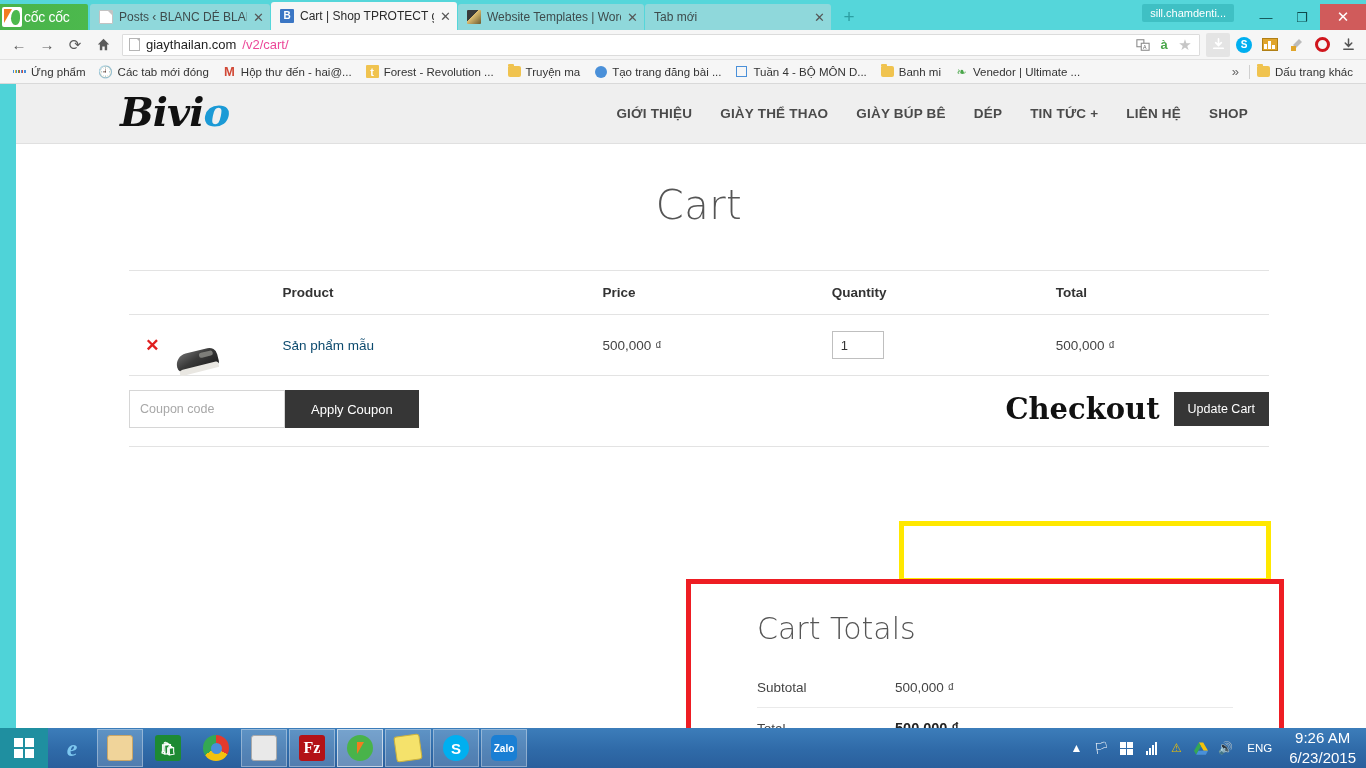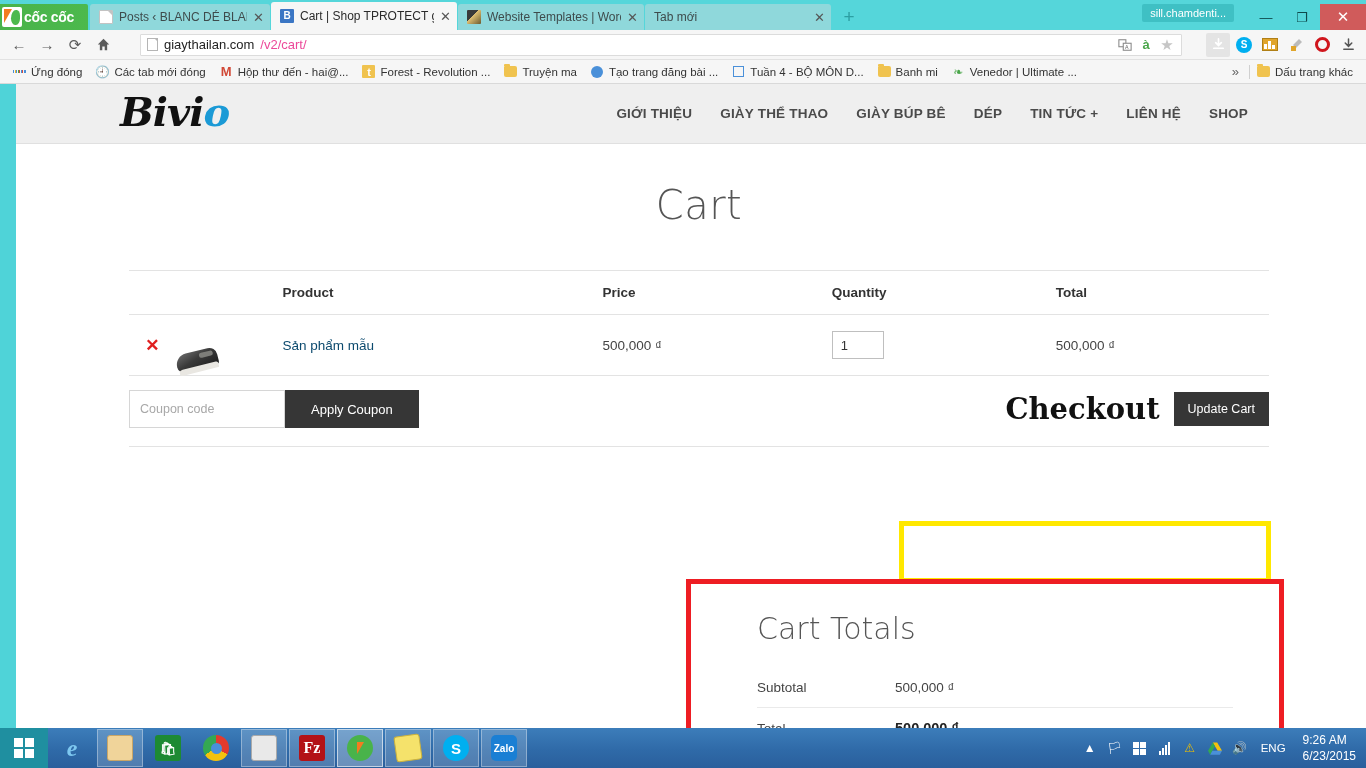--- a/index.html
+++ b/index.html
@@ -32,21 +32,21 @@
     content: ""; position: absolute; left: 2px; top: 2px;
     width: 0; height: 0;
     border-left: 8px solid #f47b20; border-bottom: 14px solid transparent;
   }
   .cc-leaf::after {
     content: ""; position: absolute; left: 9px; top: 3px;
     width: 9px; height: 15px; background: #4cb94d;
     border-radius: 60% 40% 50% 50%;
   }
   .cc-text {
-    color: #fff; font-size: 14px; font-weight: bold; letter-spacing: -0.3px;
+    color: #fff; font-size: 14px; font-weight: normal; letter-spacing: -0.3px;
     font-family: "Liberation Sans", sans-serif;
   }
 
   .tab {
     height: 26px; display: flex; align-items: center;
     padding: 0 6px 0 9px; gap: 6px;
     font-size: 12px; color: #4a4a4a;
     position: relative; margin-right: 1px;
     max-width: 190px; min-width: 120px;
     border-top-left-radius: 3px; border-top-right-radius: 3px;
@@ -90,21 +90,21 @@
     display: flex; align-items: center; padding: 0 6px; gap: 2px;
     border-bottom: 1px solid #e2e2e2;
   }
   .navicon {
     width: 26px; height: 26px; display: flex; align-items: center; justify-content: center;
     color: #5b5b5b; font-size: 15px;
   }
   .omnibox {
     flex: 1 1 auto; height: 22px; background: #fff; border: 1px solid #dcdcdc;
     display: flex; align-items: center; gap: 6px; padding: 0 6px;
-    margin: 0 22px; font-size: 13px; border-radius: 1px;
+    margin: 0 4px; font-size: 13px; border-radius: 1px;
   }
   .pagebadge {
     width: 11px; height: 13px; background: #fff; border: 1px solid #b5b5b5; position: relative;
   }
   .pagebadge::after { content:""; position:absolute; right:-1px; top:-1px;
     border-left: 4px solid transparent; border-top: 4px solid #b5b5b5; }
   .url-host { color: #222; }
   .url-path { color: #ec4899; }
   .omni-actions { margin-left: auto; display: flex; align-items: center; gap: 5px; }
   .mini-ic { width: 16px; height: 16px; font-size: 12px; display:flex; align-items:center; justify-content:center;}
@@ -264,21 +264,21 @@
   }
   .tb-item.open { background: rgba(255,255,255,.18); border: 1px solid rgba(255,255,255,.35); }
   .tb-item.active { background: rgba(255,255,255,.3); border: 1px solid rgba(255,255,255,.6); }
   .ic-sq { width: 26px; height: 26px; border-radius: 3px; display:flex; align-items:center;
            justify-content:center; font-size: 13px; font-weight: bold; color: #fff; }
   .tray {
     margin-left: auto; display: flex; align-items: center; gap: 9px; padding-right: 10px;
     color: #fff; font-size: 11px;
   }
   .tray .tic { width: 16px; height: 16px; display:flex; align-items:center; justify-content:center; font-size: 12px; }
-  .clock { text-align: left; line-height: 1.35; font-size: 12px; padding-left: 4px; }
+  .clock { text-align: center; line-height: 1.35; font-size: 15px; padding-left: 4px; }
   .lang { font-size: 11.5px; padding: 0 4px; }
 </style>
 </head>
 <body>
 
 <div class="browser">
 
   <div class="tabstrip">
     <div class="coccoc-logo">
       <span class="cc-leaf"></span>
@@ -381,21 +381,21 @@
           <i></i>
           <i></i>
           <i></i>
           <i></i>
           <i></i>
           <i></i>
           <i></i>
           <i></i>
           <i></i>
         </span>
-      <span>Ứng đóng</span>
+      <span>Ứng phẩm</span>
     </span>
     <span class="bm">
       <span class="bi" style="color:#5aa85a;font-size:12px">🕘</span>
       <span>Các tab mới đóng</span>
     </span>
     <span class="bm">
       <span class="bi" style="color:#d14836;font-weight:bold;font-size:13px">M</span>
       <span>Hộp thư đến - hai@...</span>
     </span>
     <span class="bm">

